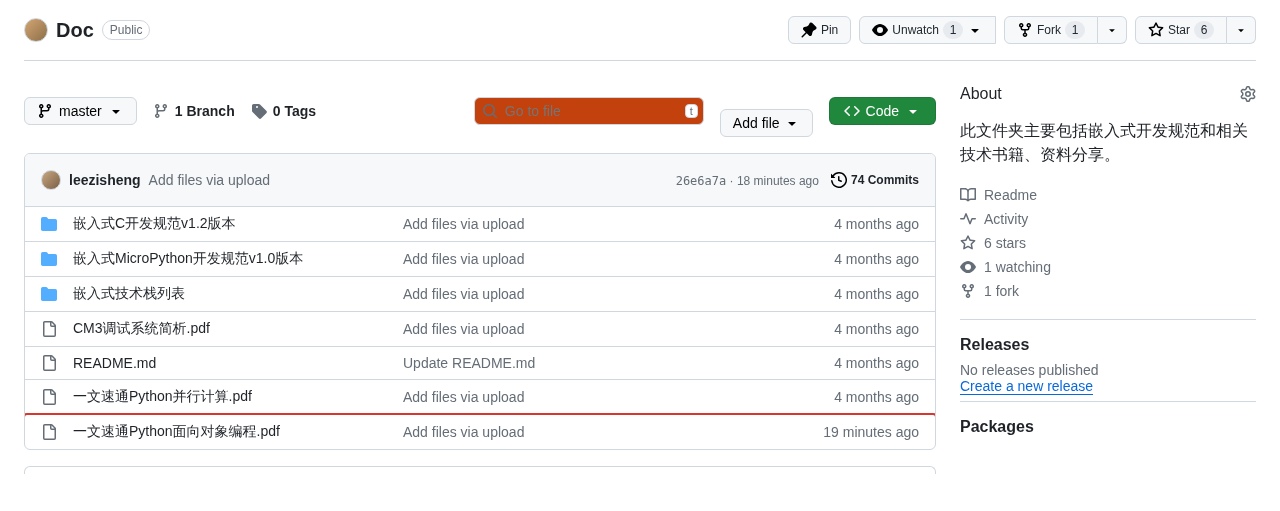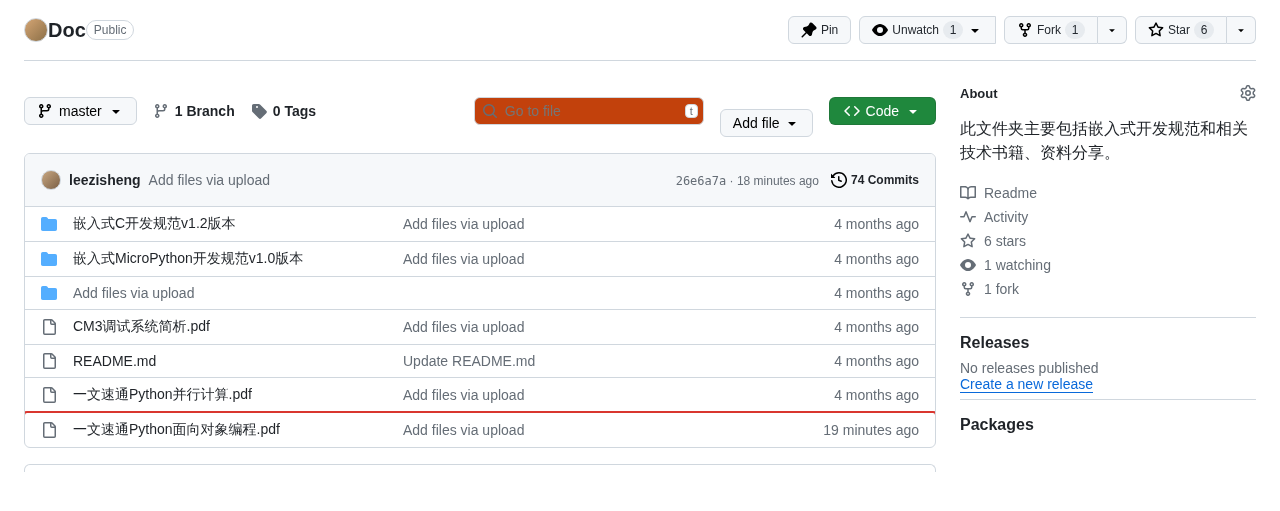--- a/index.html
+++ b/index.html
@@ -1,19 +1,19 @@
 <!DOCTYPE html>
 <html><head>
 <meta charset="utf-8">
 <style>
   * { box-sizing: border-box; margin: 0; padding: 0; }
   body { font-family: -apple-system, BlinkMacSystemFont, "Segoe UI", Helvetica, Arial, sans-serif; font-size: 14px; color: #1f2328; background: #fff; }
   .container { width: 1280px; padding: 0 24px; }
   .repo-header { display: flex; justify-content: space-between; align-items: center; padding: 16px 0; border-bottom: 1px solid #d0d7de; }
-  .repo-title { display: flex; align-items: center; }
+  .repo-title { display: flex; align-items: center; gap: 8px; }
   .repo-title .avatar { width: 24px; height: 24px; border-radius: 50%; background: linear-gradient(135deg,#d4a574,#8b6f47); border:1px solid #d0d7de;}
   .repo-title h1 { font-size: 20px; font-weight: 600; }
   .badge { display: inline-block; padding: 0 7px; font-size: 12px; font-weight: 500; line-height: 18px; border: 1px solid #d0d7de; border-radius: 2em; color: #656d76; }
   .header-actions { display: flex; gap: 8px; }
   .btn { display: inline-flex; align-items: center; gap: 4px; padding: 3px 12px; font-size: 12px; line-height: 20px; border: 1px solid #d0d7de; border-radius: 6px; background: #f6f8fa; cursor: pointer; color: #24292f; white-space: nowrap; }
   .btn-group { display: inline-flex; }
   .btn-group .btn:first-child { border-top-right-radius: 0; border-bottom-right-radius: 0; }
   .btn-group .btn.caret { border-top-left-radius: 0; border-bottom-left-radius: 0; border-left: 0; padding: 3px 8px; }
   .counter { display: inline-block; min-width: 20px; padding: 0 6px; font-size: 12px; font-weight: 400; line-height: 18px; background: #afb8c133; border-radius: 2em; text-align: center; }
   .main { display: flex; gap: 24px; padding-top: 24px; }
@@ -40,21 +40,21 @@
   .file-row { display:flex; align-items:center; padding:8px 16px; border-bottom:1px solid #d0d7de; font-size:14px; }
   .file-row:last-child { border-bottom:none; }
   .file-row .icon { width:16px; margin-right:16px; flex-shrink:0; }
   .file-row .fname { width: 330px; flex-shrink:0; }
   .file-row .fname a { color:#1f2328; text-decoration:none; }
   .file-row .fmsg { flex:1; color:#656d76; }
   .file-row .fmsg a { color:#656d76; text-decoration:none;}
   .file-row .ftime { color:#656d76; text-align:left; white-space:nowrap;}
   .highlighted { outline: 2px solid #d9362f; outline-offset: 0px; border-radius: 2px; }
   .about-head { display:flex; justify-content:space-between; align-items:center; margin-bottom:16px;}
-  .about-head h2 { font-size:13px; font-weight:700;}
+  .about-head h2 { font-size:16px; font-weight:400;}
   .about-desc { font-size:16px; margin-bottom:16px; line-height:1.5;}
   .meta-list { list-style:none; margin-bottom:16px;}
   .meta-list li { display:flex; align-items:center; gap:8px; padding:4px 0; font-size:14px; color:#656d76;}
   .meta-list li a { color:#656d76; text-decoration:none; }
   .sidebar-sec { border-top:1px solid #d0d7de; padding-top:16px; margin-top:7px;}
   .sidebar-sec h2 { font-size:16px; font-weight:600; margin-bottom:8px;}
   .sidebar-sec .muted { color:#656d76; font-size:14px;}
   .sidebar-sec a.link { color:#0969da; font-size:14px; text-decoration:none; border-bottom:1px solid #0969da;}
   svg { display:inline-block; vertical-align:text-bottom; }
   .icon-folder { fill:#54aeff;}
@@ -250,20 +250,21 @@
                   <use href="#i-folder"></use>
                 </svg></span>
     <span class="fname"><a>嵌入式MicroPython开发规范v1.0版本</a></span>
     <span class="fmsg"><a>Add files via upload</a></span>
     <span class="ftime">4 months ago</span>
             </div>
             <div class="file-row">
     <span class="icon"><svg width="16" height="16" class="icon-folder">
                   <use href="#i-folder"></use>
                 </svg></span>
+    <span class="fname"><a>嵌入式技术栈列表</a></span>
     <span class="fmsg"><a>Add files via upload</a></span>
     <span class="ftime">4 months ago</span>
             </div>
             <div class="file-row">
     <span class="icon"><svg width="16" height="16" class="icon-file">
                   <use href="#i-file"></use>
                 </svg></span>
     <span class="fname"><a>CM3调试系统简析.pdf</a></span>
     <span class="fmsg"><a>Add files via upload</a></span>
     <span class="ftime">4 months ago</span>

